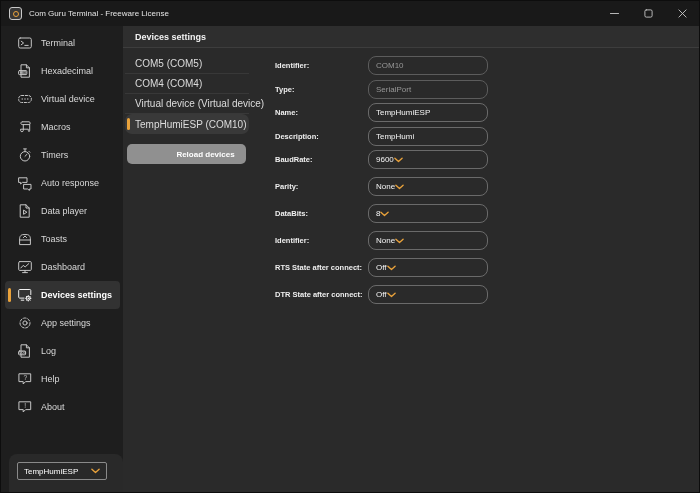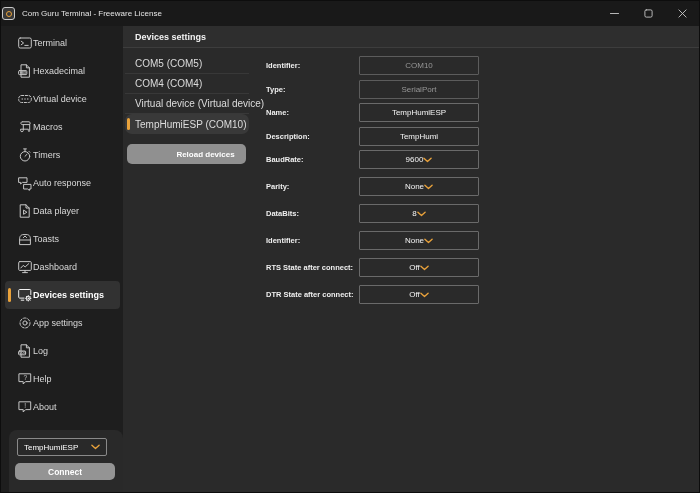--- a/index.html
+++ b/index.html
@@ -4,32 +4,32 @@
 <style>
   * { margin:0; padding:0; box-sizing:border-box; }
   html,body { background:#111; }
   .window {
     width:700px; height:493px; position:relative; overflow:hidden;
     background:#2a2a2a; border:1px solid #0d0d0d;
     font-family:"Liberation Sans", sans-serif; color:#e8e8e8;
     display:flex; flex-direction:column;
   }
   
-  .titlebar { height:25px; flex:0 0 25px; background:#191919; display:flex; align-items:center; padding-left:1px; }
+  .titlebar { height:25px; flex:0 0 25px; background:#191919; display:flex; align-items:center; padding-left:8px; }
   .app-icon { width:13px; height:13px; border-radius:3px; border:1px solid #c9c9c9; background:#383838;
               display:flex; align-items:center; justify-content:center; margin-right:7px; }
   .app-icon .dot { width:6px; height:6px; border-radius:50%; border:1.6px solid var(--accent); }
   .title-text { font-size:8px; color:#e4e4e4; }
   .win-controls { margin-left:auto; display:flex; height:100%; }
   .win-btn { width:34px; height:100%; display:flex; align-items:center; justify-content:center; color:#c8c8c8; }
   .win-btn svg { width:9px; height:9px; }
   
   .main { flex:1; display:flex; min-height:0; }
   .sidebar { width:122px; flex:0 0 122px; background:#1e1e1e; display:flex; flex-direction:column; padding-top:3px; }
-  .nav-item { height:28px; flex:0 0 28px; display:flex; align-items:center; gap:0;
+  .nav-item { height:28px; flex:0 0 28px; display:flex; align-items:center; gap:8px;
               padding-left:12px; margin:0 3px 0 4px; border-radius:4px; font-size:9px; color:#d9d9d9; position:relative; }
   .nav-item.selected { background:#323232; color:#fff; font-weight:bold; }
   .nav-item .sel-bar { position:absolute; left:3px; top:7px; width:3px; height:14px; border-radius:2px; background:var(--accent); }
   .nav-icon { width:16px; height:16px; flex:0 0 16px; color:#c6c6c6; }
   .nav-item.selected .nav-icon { color:#f0f0f0; }
   .nav-icon svg { width:16px; height:16px; display:block; }
   .sidebar-footer { margin-top:auto; margin-left:8px; background:#292929; border-radius:8px 8px 0 0; padding:8px 8px 12px 6px; }
   .device-select { height:18px; border:1px solid #8a8a8a; border-radius:2px; display:flex; align-items:center;
                    justify-content:space-between; padding:0 6px; font-size:8px; color:#fff; margin:0 8px 0 2px; }
   .connect-btn { margin-top:7px; height:17px; background:#949494; border-radius:5px; display:flex;
@@ -42,26 +42,26 @@
   .devices-panel { width:128px; flex:0 0 128px; padding-top:6px; }
   .device-item { height:20px; display:flex; align-items:center; font-size:10px; color:#dcdcdc;
                  margin:0 2px; padding-left:10px; position:relative; white-space:nowrap; }
   .device-item:not(.selected) { border-bottom:1px solid #383838; }
   .device-item.selected { background:#393939; border-radius:7px; }
   .device-item .sel-bar { position:absolute; left:2px; top:4px; width:3px; height:12px; border-radius:2px; background:var(--accent); }
   .reload-btn { margin:10px 5px 0 4px; height:20px; background:#909090; border-radius:5px; display:flex;
                 align-items:center; justify-content:center; font-size:8px; font-weight:bold; color:#fff;padding-left:38px; }
   
   .form { flex:1; padding:8px 0 0 15px; }
-  .form-row { display:flex; align-items:center; }
+  .form-row { display:flex; align-items:center;margin-left:9px; }
   .form-row.text { margin-bottom:4.5px; }
   .form-row.select { margin-bottom:8px; }
   .form-label { width:93px; flex:0 0 93px; font-size:7.5px; font-weight:bold; color:#efefef; white-space:nowrap; }
-  .form-box { width:120px; height:19px; border:1px solid #6a6a6a; border-radius:1px; background:transparent;
-              display:flex; align-items:center; justify-content:center; padding:0 7px; font-size:8px; color:#f5f5f5; }
+  .form-box { width:120px; height:19px; border:1px solid #6a6a6a; border-radius:8px; background:transparent;
+              display:flex; align-items:center; justify-content:flex-start; padding:0 7px; font-size:8px; color:#f5f5f5; }
   .form-box.disabled { border-color:#5c5c5c; color:#979797; }
   .chevron { color:var(--accent); display:flex; }
   .chevron svg { width:9px; height:6px; display:block; }
 </style>
 </head>
 <body>
 
 <div class="window">
   <div class="titlebar">
     <div class="app-icon">
@@ -241,21 +241,20 @@
    </div></div>
       <div class="sidebar-footer">
         <div class="device-select">
           <span>TempHumiESP</span>
           <span class="chevron">
               <svg viewBox="0 0 10 6" fill="none" stroke="currentColor" stroke-width="1.5" stroke-linecap="round" stroke-linejoin="round">
                 <polyline points="1,1 5,4.6 9,1"></polyline>
               </svg>
             </span>
         </div>
-        <div class="connect-btn">Connect</div>
       </div>
     </div>
     <div class="content">
       <div class="content-header">Devices settings</div>
       <div class="content-body">
         <div class="devices-panel">
           <div id="device-list" style="display:contents"><div class="device-item">
 
      <span>COM5 (COM5)</span>
    </div><div class="device-item">

